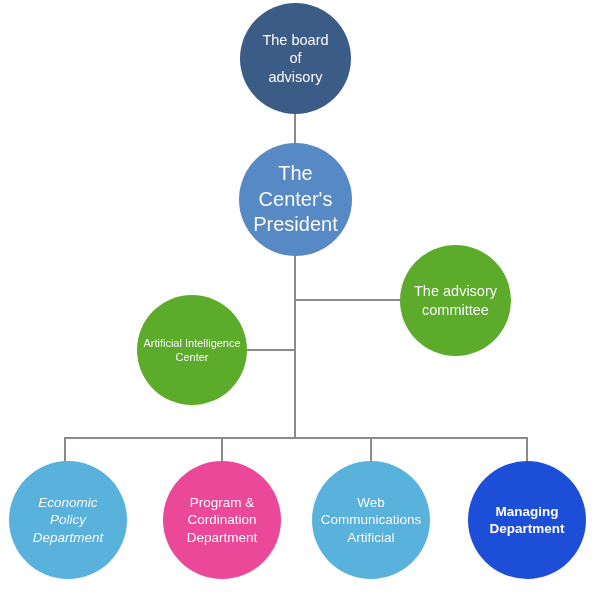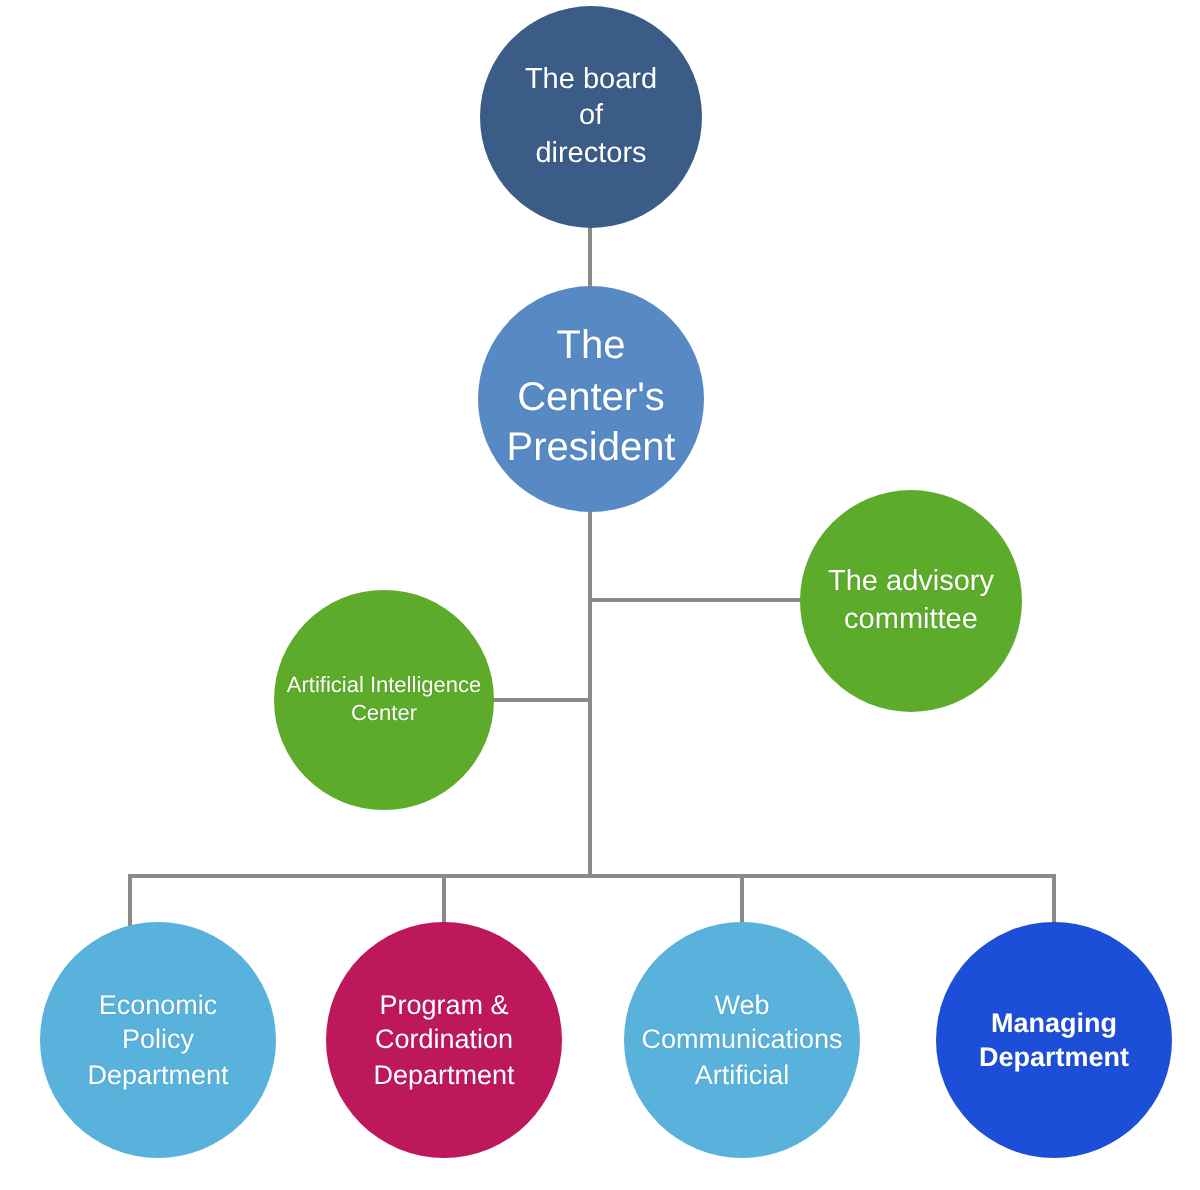--- a/index.html
+++ b/index.html
@@ -69,21 +69,21 @@
     width: 110px; height: 110px;
     background: #5cab2a;
     font-size: 11px;
   }
   .node-dept {
     top: 461px;
     width: 118px; height: 118px;
     background: #58b2db;
     font-size: 13.5px;
   }
-  #node-dept-0 { left: 20px; }
+  #node-dept-0 { left: 9px; font-style: italic; }
   #node-dept-1 { left: 163px; }
   #node-dept-2 { left: 312px; }
   #node-dept-3 { left: 468px; }
 </style>
 </head>
 <body>
 
 <div id="org-chart" style="background: rgb(255, 255, 255);">
 
   <div class="connector conn-v" style="left: 294px; top: 113px; height: 32px; background: rgb(138, 138, 138);"></div>
@@ -97,21 +97,21 @@
   <div class="connector conn-h" style="left: 64px; top: 437px; width: 464px; background: rgb(138, 138, 138);"></div>
 
   <div class="connector conn-v" style="left: 64px; top: 437px; height: 28px; background: rgb(138, 138, 138);"></div>
   <div class="connector conn-v" style="left: 221px; top: 437px; height: 28px; background: rgb(138, 138, 138);"></div>
   <div class="connector conn-v" style="left: 370px; top: 437px; height: 28px; background: rgb(138, 138, 138);"></div>
   <div class="connector conn-v" style="left: 526px; top: 437px; height: 28px; background: rgb(138, 138, 138);"></div>
 
   <div class="node" id="node-board" style="background: rgb(58, 92, 134);">
     <span class="node-label">The board
 of
-directors</span>
+advisory</span>
   </div>
 
   <div class="node" id="node-president" style="background: rgb(87, 137, 196);">
     <span class="node-label">The Center's
 President</span>
   </div>
 
   <div class="node" id="node-advisory" style="background: rgb(92, 171, 42);">
     <span class="node-label">The advisory
 committee</span>
@@ -121,21 +121,21 @@
     <span class="node-label">Artificial Intelligence
 Center</span>
   </div>
 
   <div class="node node-dept" id="node-dept-0" style="background: rgb(88, 178, 219);">
     <span class="node-label">Economic
 Policy
 Department</span>
   </div>
 
-  <div class="node node-dept" id="node-dept-1" style="background: #be185d;">
+  <div class="node node-dept" id="node-dept-1" style="background: #ec4899;">
     <span class="node-label">Program &amp;
 Cordination
 Department</span>
   </div>
 
   <div class="node node-dept" id="node-dept-2" style="background: rgb(88, 178, 219);">
     <span class="node-label">Web
 Communications
 Artificial</span>
   </div>

